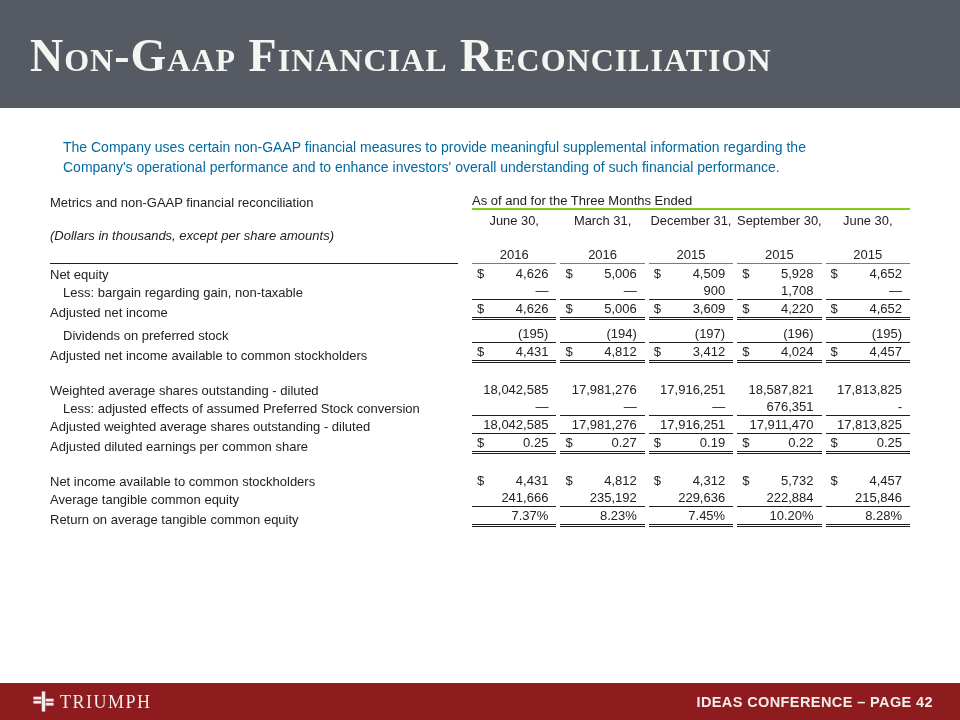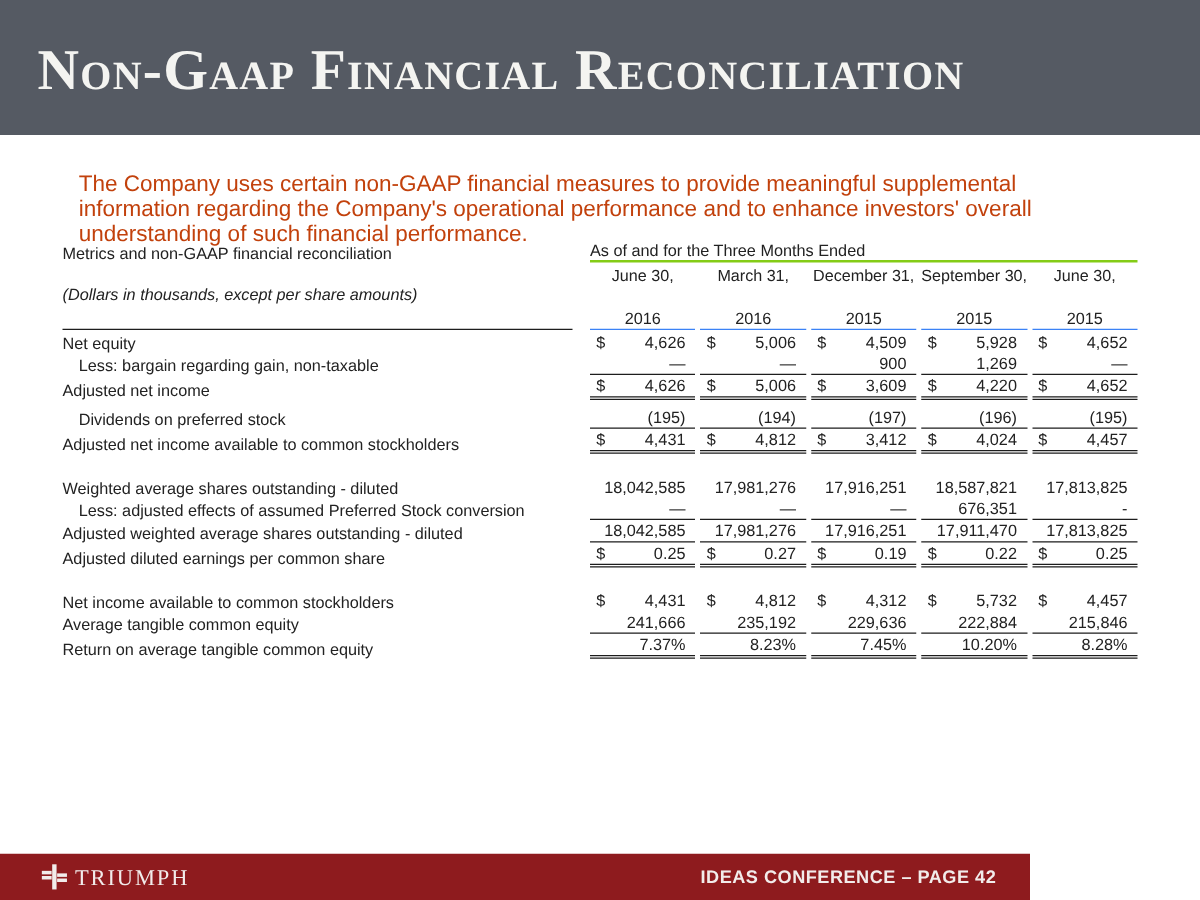--- a/index.html
+++ b/index.html
@@ -10,21 +10,21 @@
   
   .band{position:absolute;top:0;left:0;width:960px;height:108px;background:#555A63;}
   .title{
     margin:0;padding:32px 0 0 30px;
     font-family:"Liberation Serif","DejaVu Serif",serif;
     font-variant:small-caps;font-weight:700;font-size:46px;line-height:1.05;
     color:#F4F4F1;letter-spacing:1px;white-space:nowrap;
   }
   
   .intro{position:absolute;top:137px;left:63px;width:784px;margin:0;
-    font-size:18px;line-height:20px;color:#c2410c;}
+    font-size:14px;line-height:20px;color:#0369a1;}
   
   .table-wrap{position:absolute;top:192px;left:50px;}
   table{border-collapse:collapse;table-layout:fixed;width:862px;font-size:13px;color:#222222;}
   col.lbl{width:420px;}
   col.v{width:88.4px;}
   th,td{padding:0;font-weight:400;vertical-align:bottom;height:18px;}
   .lblcell{text-align:left;white-space:nowrap;overflow:visible;}
   .indent{padding-left:13px;}
   .lefthead{vertical-align:bottom;text-align:left;white-space:nowrap;}
   .span-hd{text-align:left;border-bottom:2px solid #84cc16;margin:0 2px;padding-bottom:0;white-space:nowrap;}
@@ -33,21 +33,21 @@
   .units{font-style:italic;border-bottom:1px solid #1d1d1d;margin-right:12px;padding-bottom:20px;white-space:nowrap;}
   .box{display:flex;justify-content:space-between;margin:0 2px;padding:1px 8px 1px 5px;}
   .box.single{border-bottom:1px solid #1d1d1d;}
   .box.double{border-bottom:3px double #1d1d1d;}
   .box .num{text-align:right;white-space:nowrap;}
   .box .cur{text-align:left;}
   tr.spacer td{height:17px;}
   tr.spacer-sm td{height:5px;}
   
   .footer{
-    position:absolute;left:0;bottom:0;width:824px;height:37px;background:#8E1B1E;
+    position:absolute;left:0;bottom:0;width:960px;height:37px;background:#8E1B1E;
     display:flex;align-items:center;justify-content:space-between;
     padding:0 27px 0 33px;box-sizing:border-box;color:#F2ECEB;
   }
   .brand{display:flex;align-items:center;gap:6px;}
   .brandname{font-family:"Liberation Serif","DejaVu Serif",serif;font-size:18px;
     letter-spacing:1.5px;font-weight:400;line-height:1;}
   .pagelabel{font-size:14.5px;letter-spacing:0.4px;font-weight:700;}
 </style>
 </head>
 <body>
@@ -156,21 +156,21 @@
             </td>
             <td>
               <div class="box single">
                 <span class="cur"></span>
                 <span class="num">900</span>
               </div>
             </td>
             <td>
               <div class="box single">
                 <span class="cur"></span>
-                <span class="num">1,269</span>
+                <span class="num">1,708</span>
               </div>
             </td>
             <td>
               <div class="box single">
                 <span class="cur"></span>
                 <span class="num">—</span>
               </div>
             </td>
           </tr>
           <tr>

